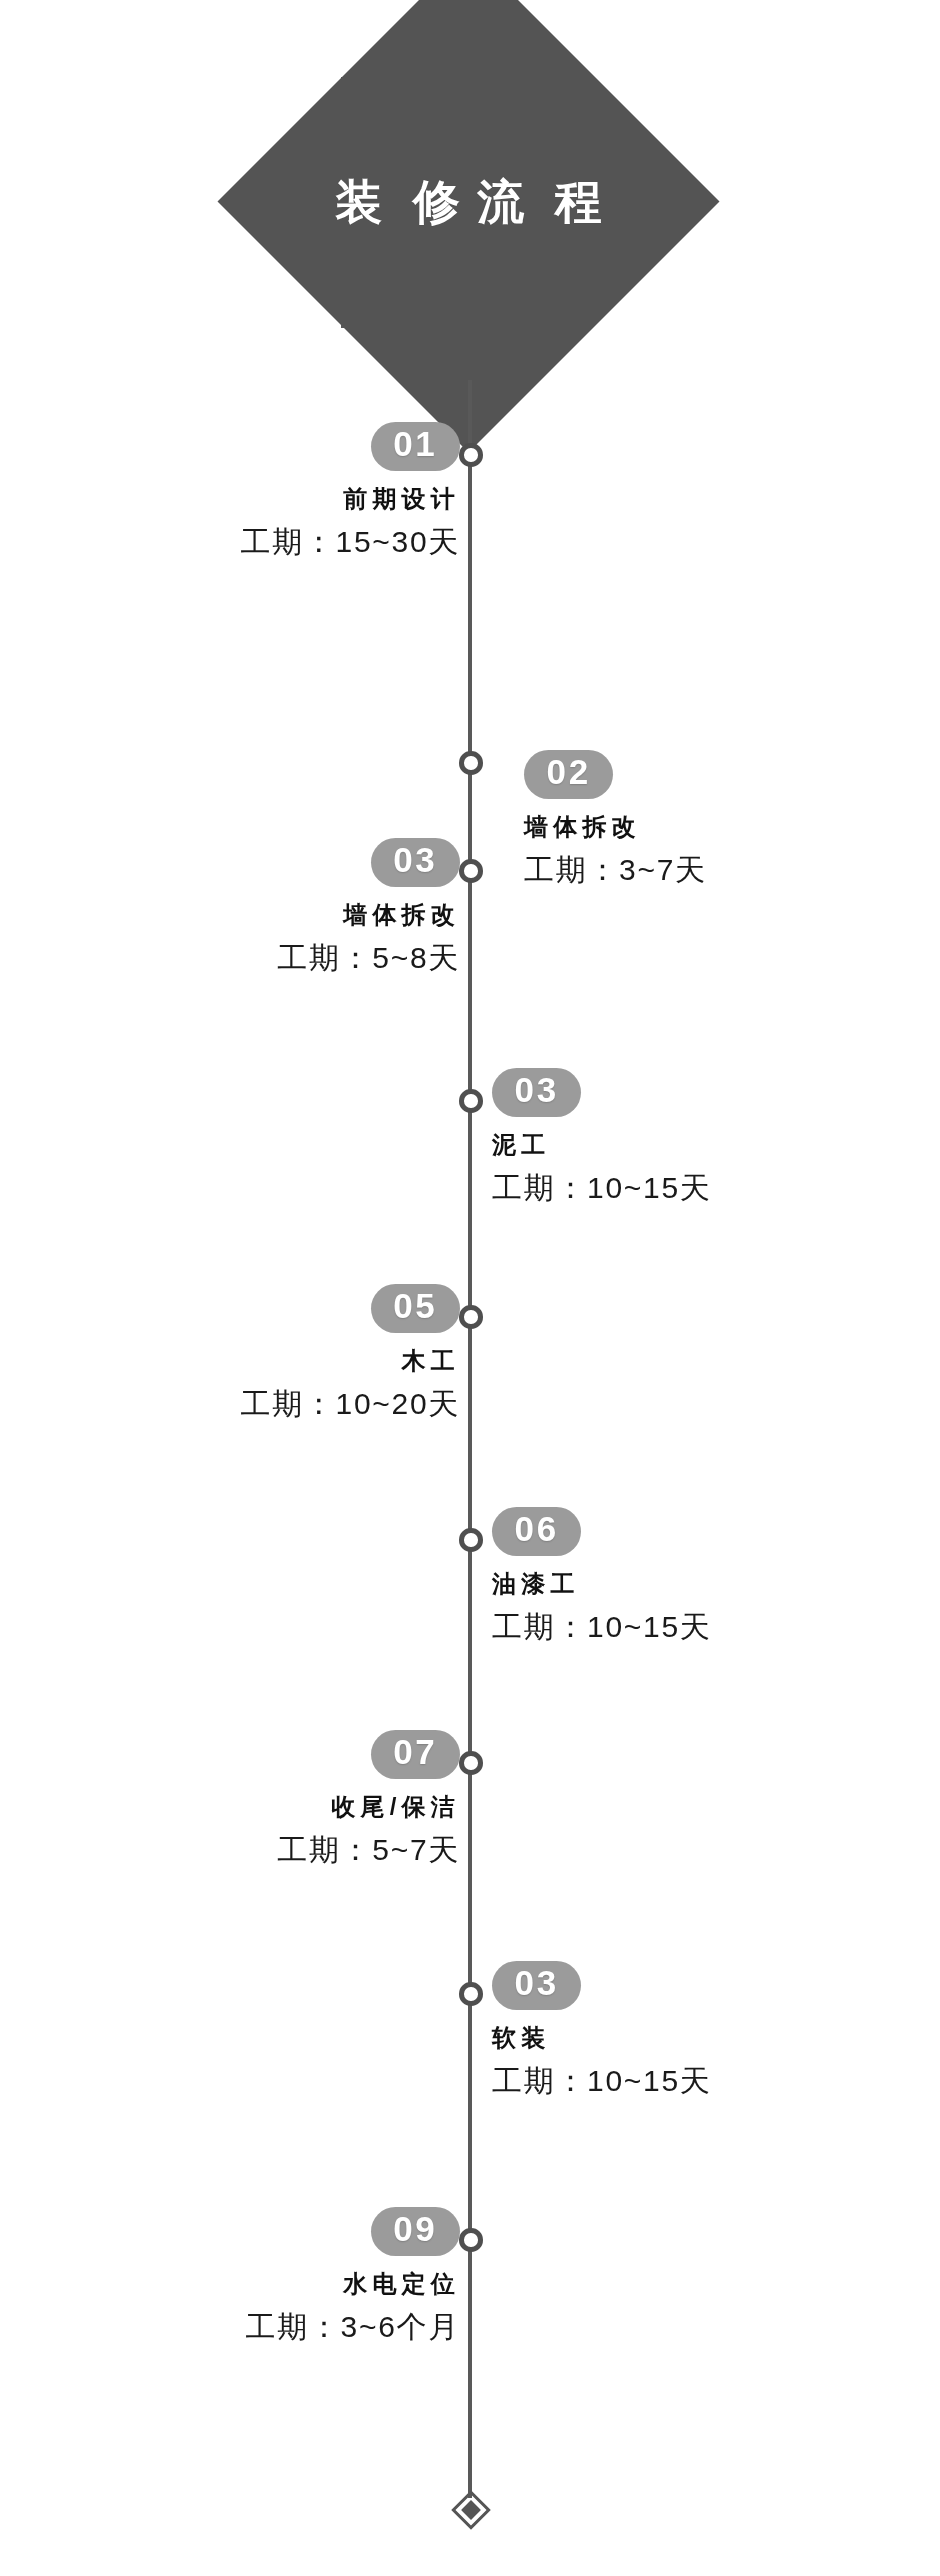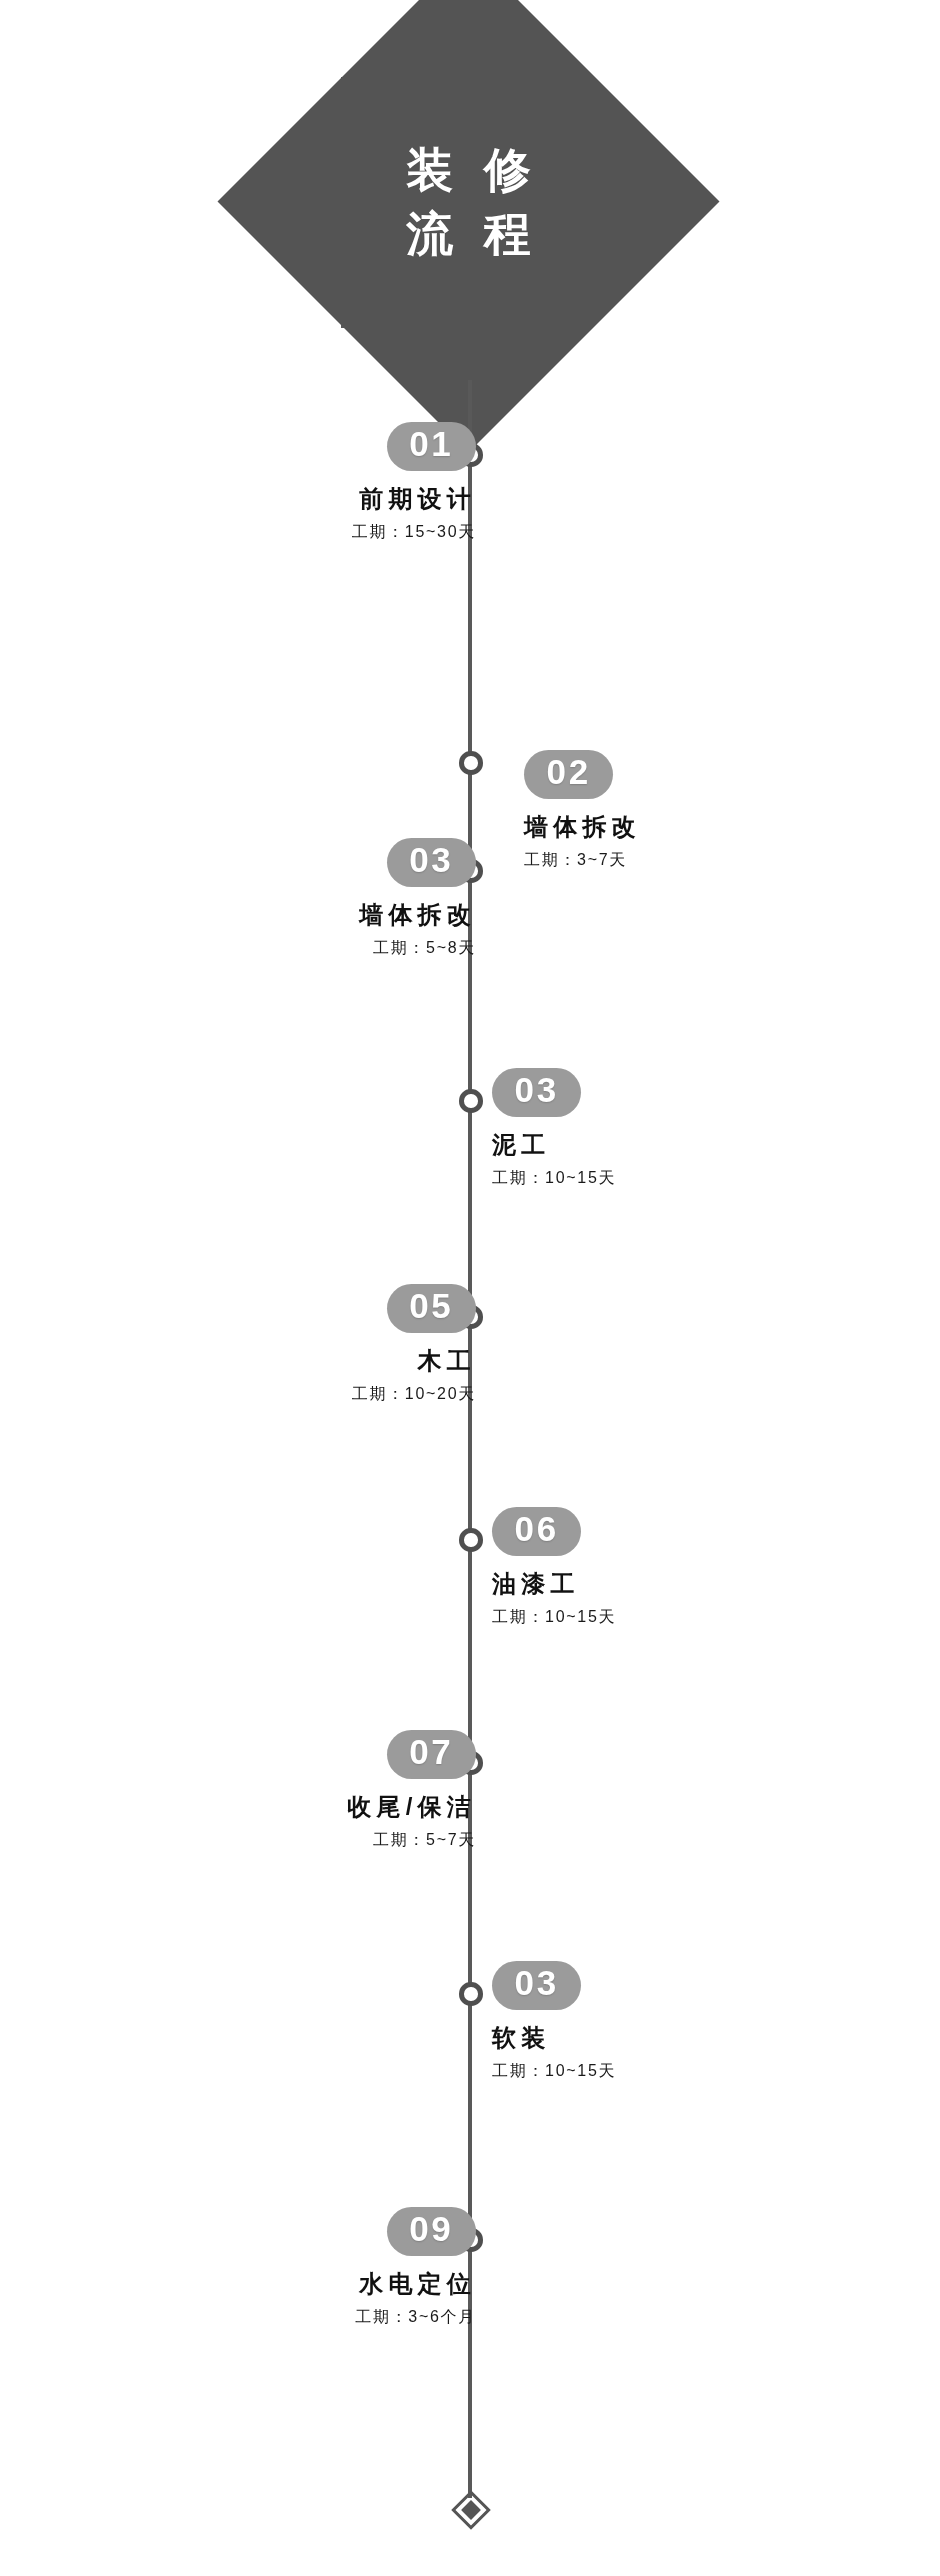--- a/index.html
+++ b/index.html
@@ -45,21 +45,20 @@
     transform: rotate(45deg);
     transform-origin: center center;
   }
   .header-diamond-inner {
     position: absolute;
     left: 291px;
     top: 24.4px;
     width: 355px;
     height: 355px;
     display: flex;
-    flex-direction: column;
     align-items: center;
     justify-content: center;
   }
   .header-line {
     color: #ffffff;
     font-size: 47px;
     font-weight: bold;
     letter-spacing: 8.7px;
     text-indent: 8.7px;
     line-height: 1.35;
@@ -116,21 +115,21 @@
     background: #ffffff;
     border: 5.2px solid #4f4f4f;
     box-sizing: border-box;
   }
   .step-body {
     position: absolute;
     display: flex;
     flex-direction: column;
   }
   .step-body.left {
-    right: 464px;
+    right: 480px;
     align-items: flex-end;
     text-align: right;
   }
   .step-body.right {
     left: 492px;
     align-items: flex-start;
     text-align: left;
   }
   .badge {
     display: inline-block;
@@ -149,21 +148,21 @@
     color: #111111;
     font-size: 24px;
     font-weight: bold;
     letter-spacing: 5.2px;
     line-height: 1.3;
     white-space: nowrap;
   }
   .step-duration {
     margin-top: 7.8px;
     color: #1a1a1a;
-    font-size: 16px;
+    font-size: 30px;
     font-weight: normal;
     letter-spacing: 1.7px;
     line-height: 1.3;
     white-space: nowrap;
   }
 </style>
 </head>
 <body>
 
 <div id="page">

